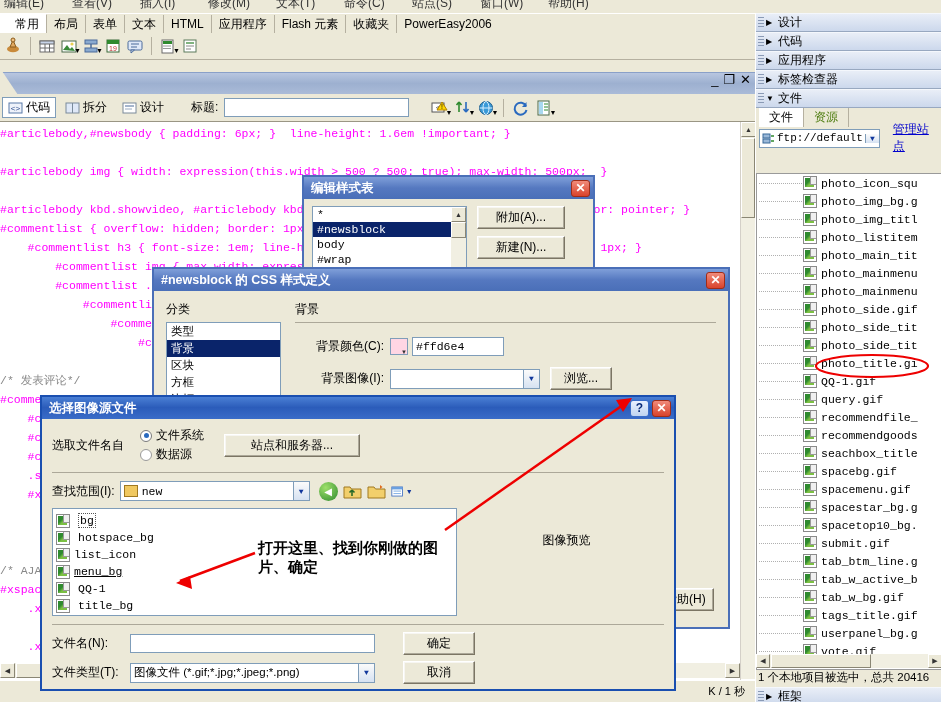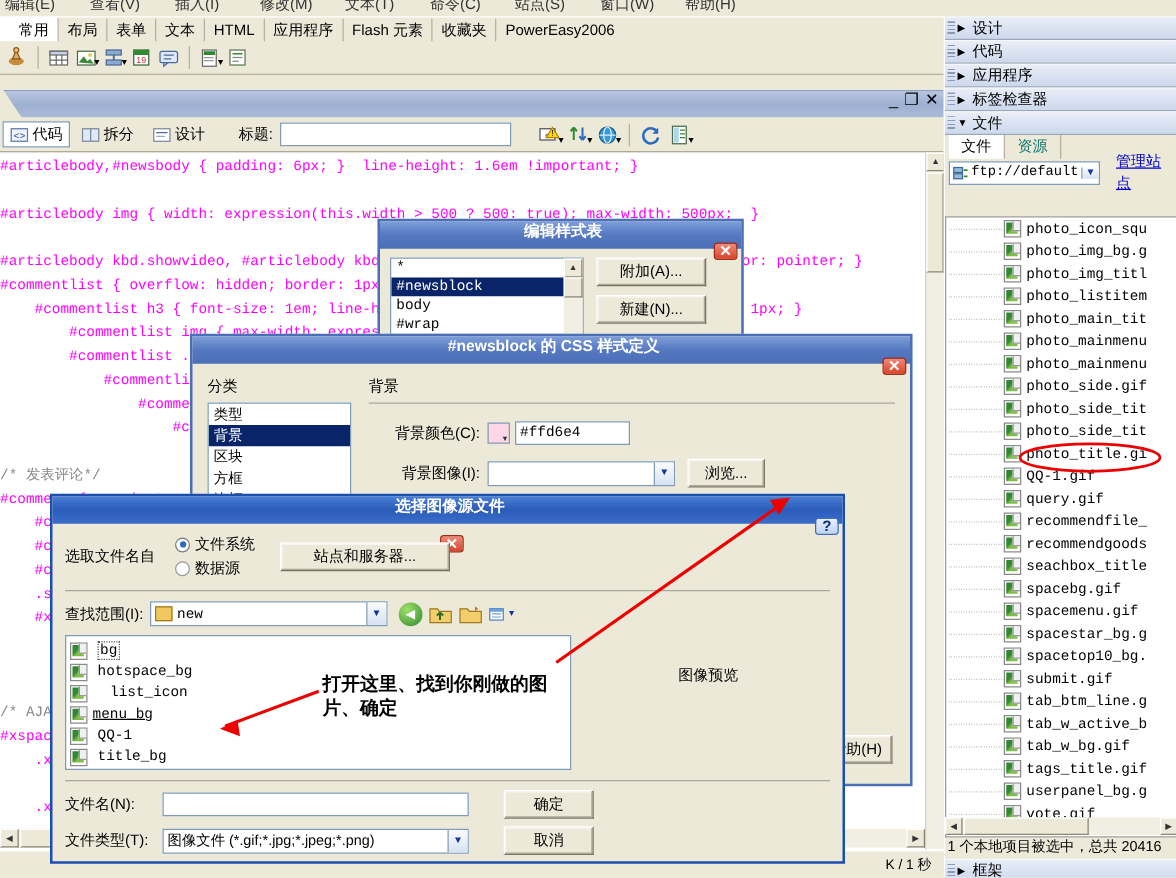--- a/index.html
+++ b/index.html
@@ -122,21 +122,21 @@
     background: #ece9d8; border-top: 1px solid #fff;
     display: flex; align-items: center; justify-content: flex-end;
     font-size: 11px; padding-right: 10px;
   }
 
   
   .dlg { position: absolute; background: #ece9d8; }
   .dlg-tb {
     height: 22px; background: linear-gradient(to bottom, #4a7fd4, #2b5cba 48%, #3a6cc8);
     display: flex; align-items: center; padding: 0 3px 0 7px; color: #fff;
-    font-size: 12.5px; font-weight: bold; flex-direction: column;
+    font-size: 12.5px; font-weight: bold;
   }
   .dlg-tb.grad2 {
     background: linear-gradient(to bottom, #7f9fd9 0%, #5578c0 50%, #4a6fb8 100%);
   }
   .dlg-body { padding: 8px; }
   .xbtn {
     width: 19px; height: 17px; margin-left: auto;
     background: linear-gradient(to bottom,#f08a7a,#d9432c);
     border: 1px solid #a02c18; border-radius: 3px;
     color: #fff; font-size: 12px; font-weight: bold;
@@ -198,21 +198,21 @@
     width: 6px; height: 11px; margin-right: 2px;
     background-image: repeating-linear-gradient(to bottom,#8a9ab5 0,#8a9ab5 1px,transparent 1px,transparent 3px);
   }
   .tri { font-size: 8px; margin-right: 4px; color: #000; width: 8px; }
   .ptabs { display: flex; height: 19px; background: #ece9d8; align-items: flex-end; padding-left: 3px;}
   .ptab {
     font-size: 12px; padding: 1px 10px 1px 10px; color: #000;
     border-right: 1px solid #b5b0a0;
   }
   .ptab.act { background: #fff; }
-  .ptab.inact { color: #0f766e; }
+  .ptab.inact { color: #4d7c0f; }
   .ftprow {
     display: flex; align-items: center; height: 22px; padding: 0 3px; gap: 13px;
     background: #ece9d8;
   }
   .ftpcombo {
     flex: 0 0 110px; height: 19px; background: #fff; border: 1px solid #7f9db9;
     display: flex; align-items: center; font-size: 11px; padding-left: 2px; gap: 2px;
     font-family: "Liberation Mono", monospace;
   }
   .link { color: #0000cc; text-decoration: underline; font-size: 12px; }
@@ -576,21 +576,21 @@
       <div style="display:flex;gap:12px;margin-top:7px;">
         <div class="listbox" style="width:405px;height:108px;padding:3px;">
           <div style="display:flex;align-items:center;height:17px;gap:4px;">
             <span class="gifico"></span>
             <span style="font-family:'Liberation Mono',monospace;font-size:11.5px;border:1px dotted #555;padding:0 1px;">bg</span>
           </div>
           <div style="display:flex;align-items:center;height:17px;gap:4px;">
             <span class="gifico"></span>
             <span style="font-family:'Liberation Mono',monospace;font-size:11.5px;">hotspace_bg</span>
           </div>
-          <div style="display:flex;align-items:center;height:17px;gap:14px;">
+          <div style="display:flex;align-items:center;height:17px;gap:0;">
             <span class="gifico"></span>
             <span style="font-family:'Liberation Mono',monospace;font-size:11.5px;">list_icon</span>
           </div>
           <div style="display:flex;align-items:center;height:17px;gap:0;text-decoration:underline;">
             <span class="gifico"></span>
             <span style="font-family:'Liberation Mono',monospace;font-size:11.5px;">menu_bg</span>
           </div>
           <div style="display:flex;align-items:center;height:17px;gap:4px;">
             <span class="gifico"></span>
             <span style="font-family:'Liberation Mono',monospace;font-size:11.5px;">QQ-1</span>

